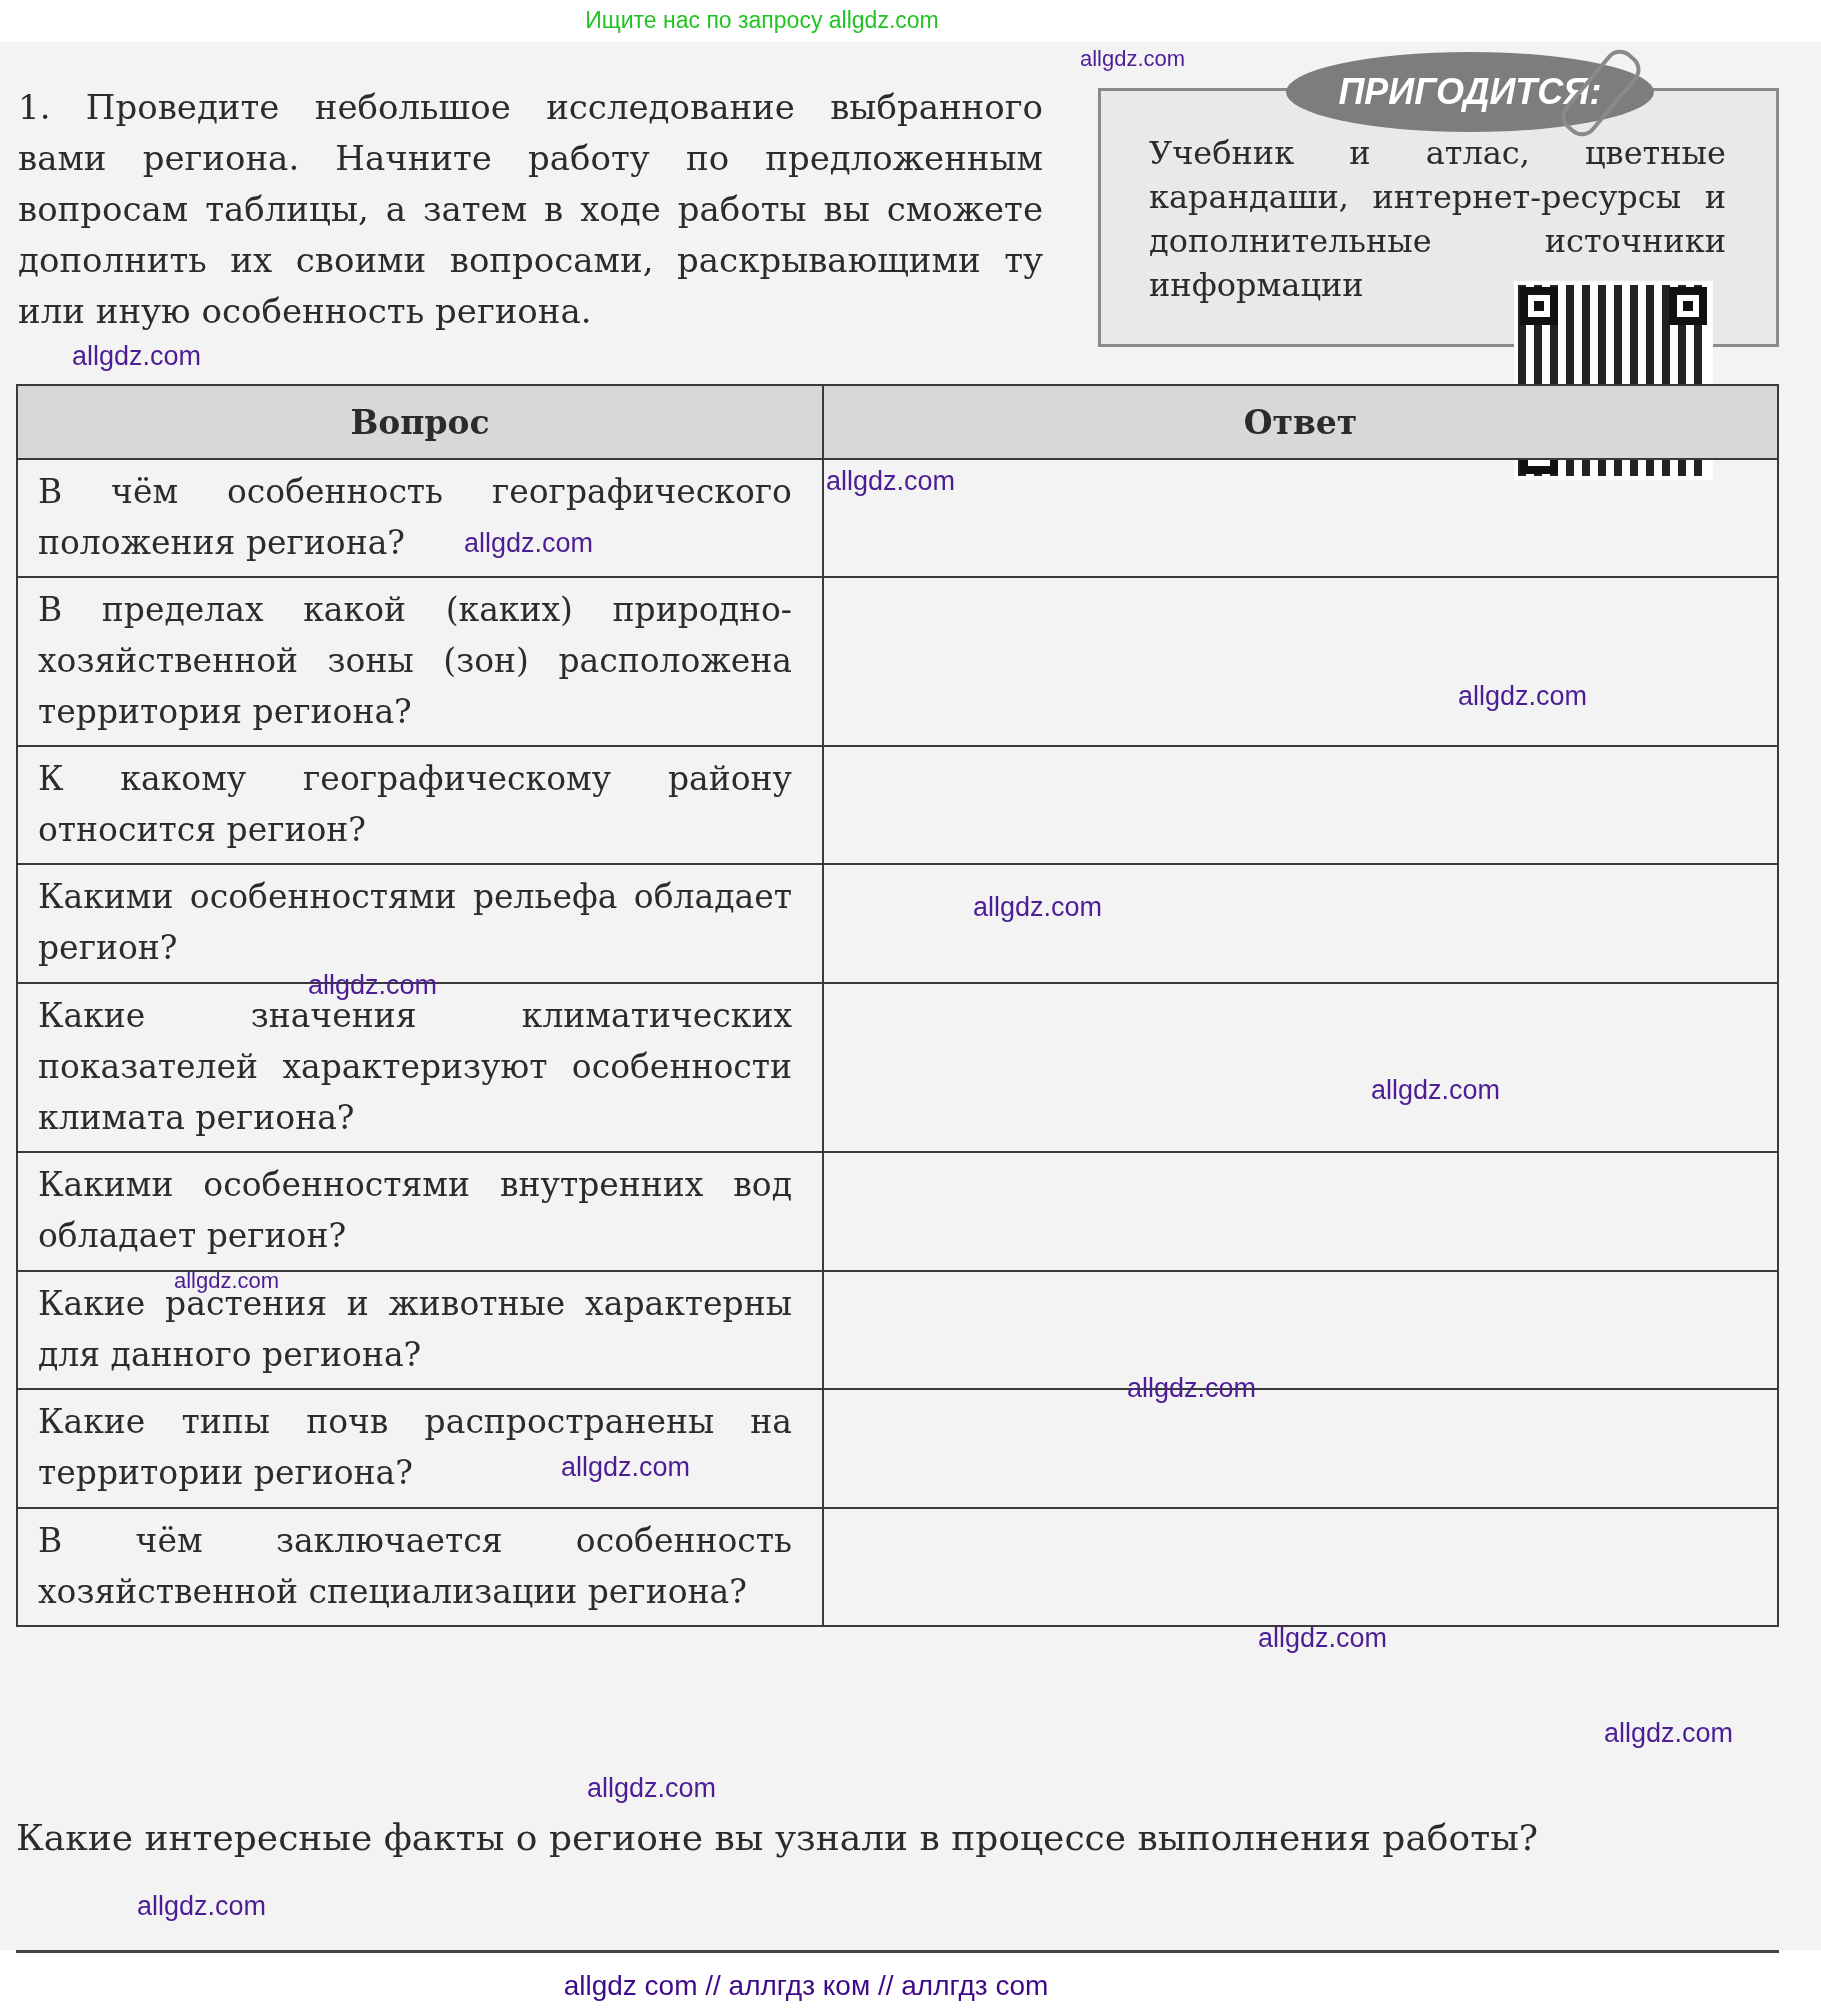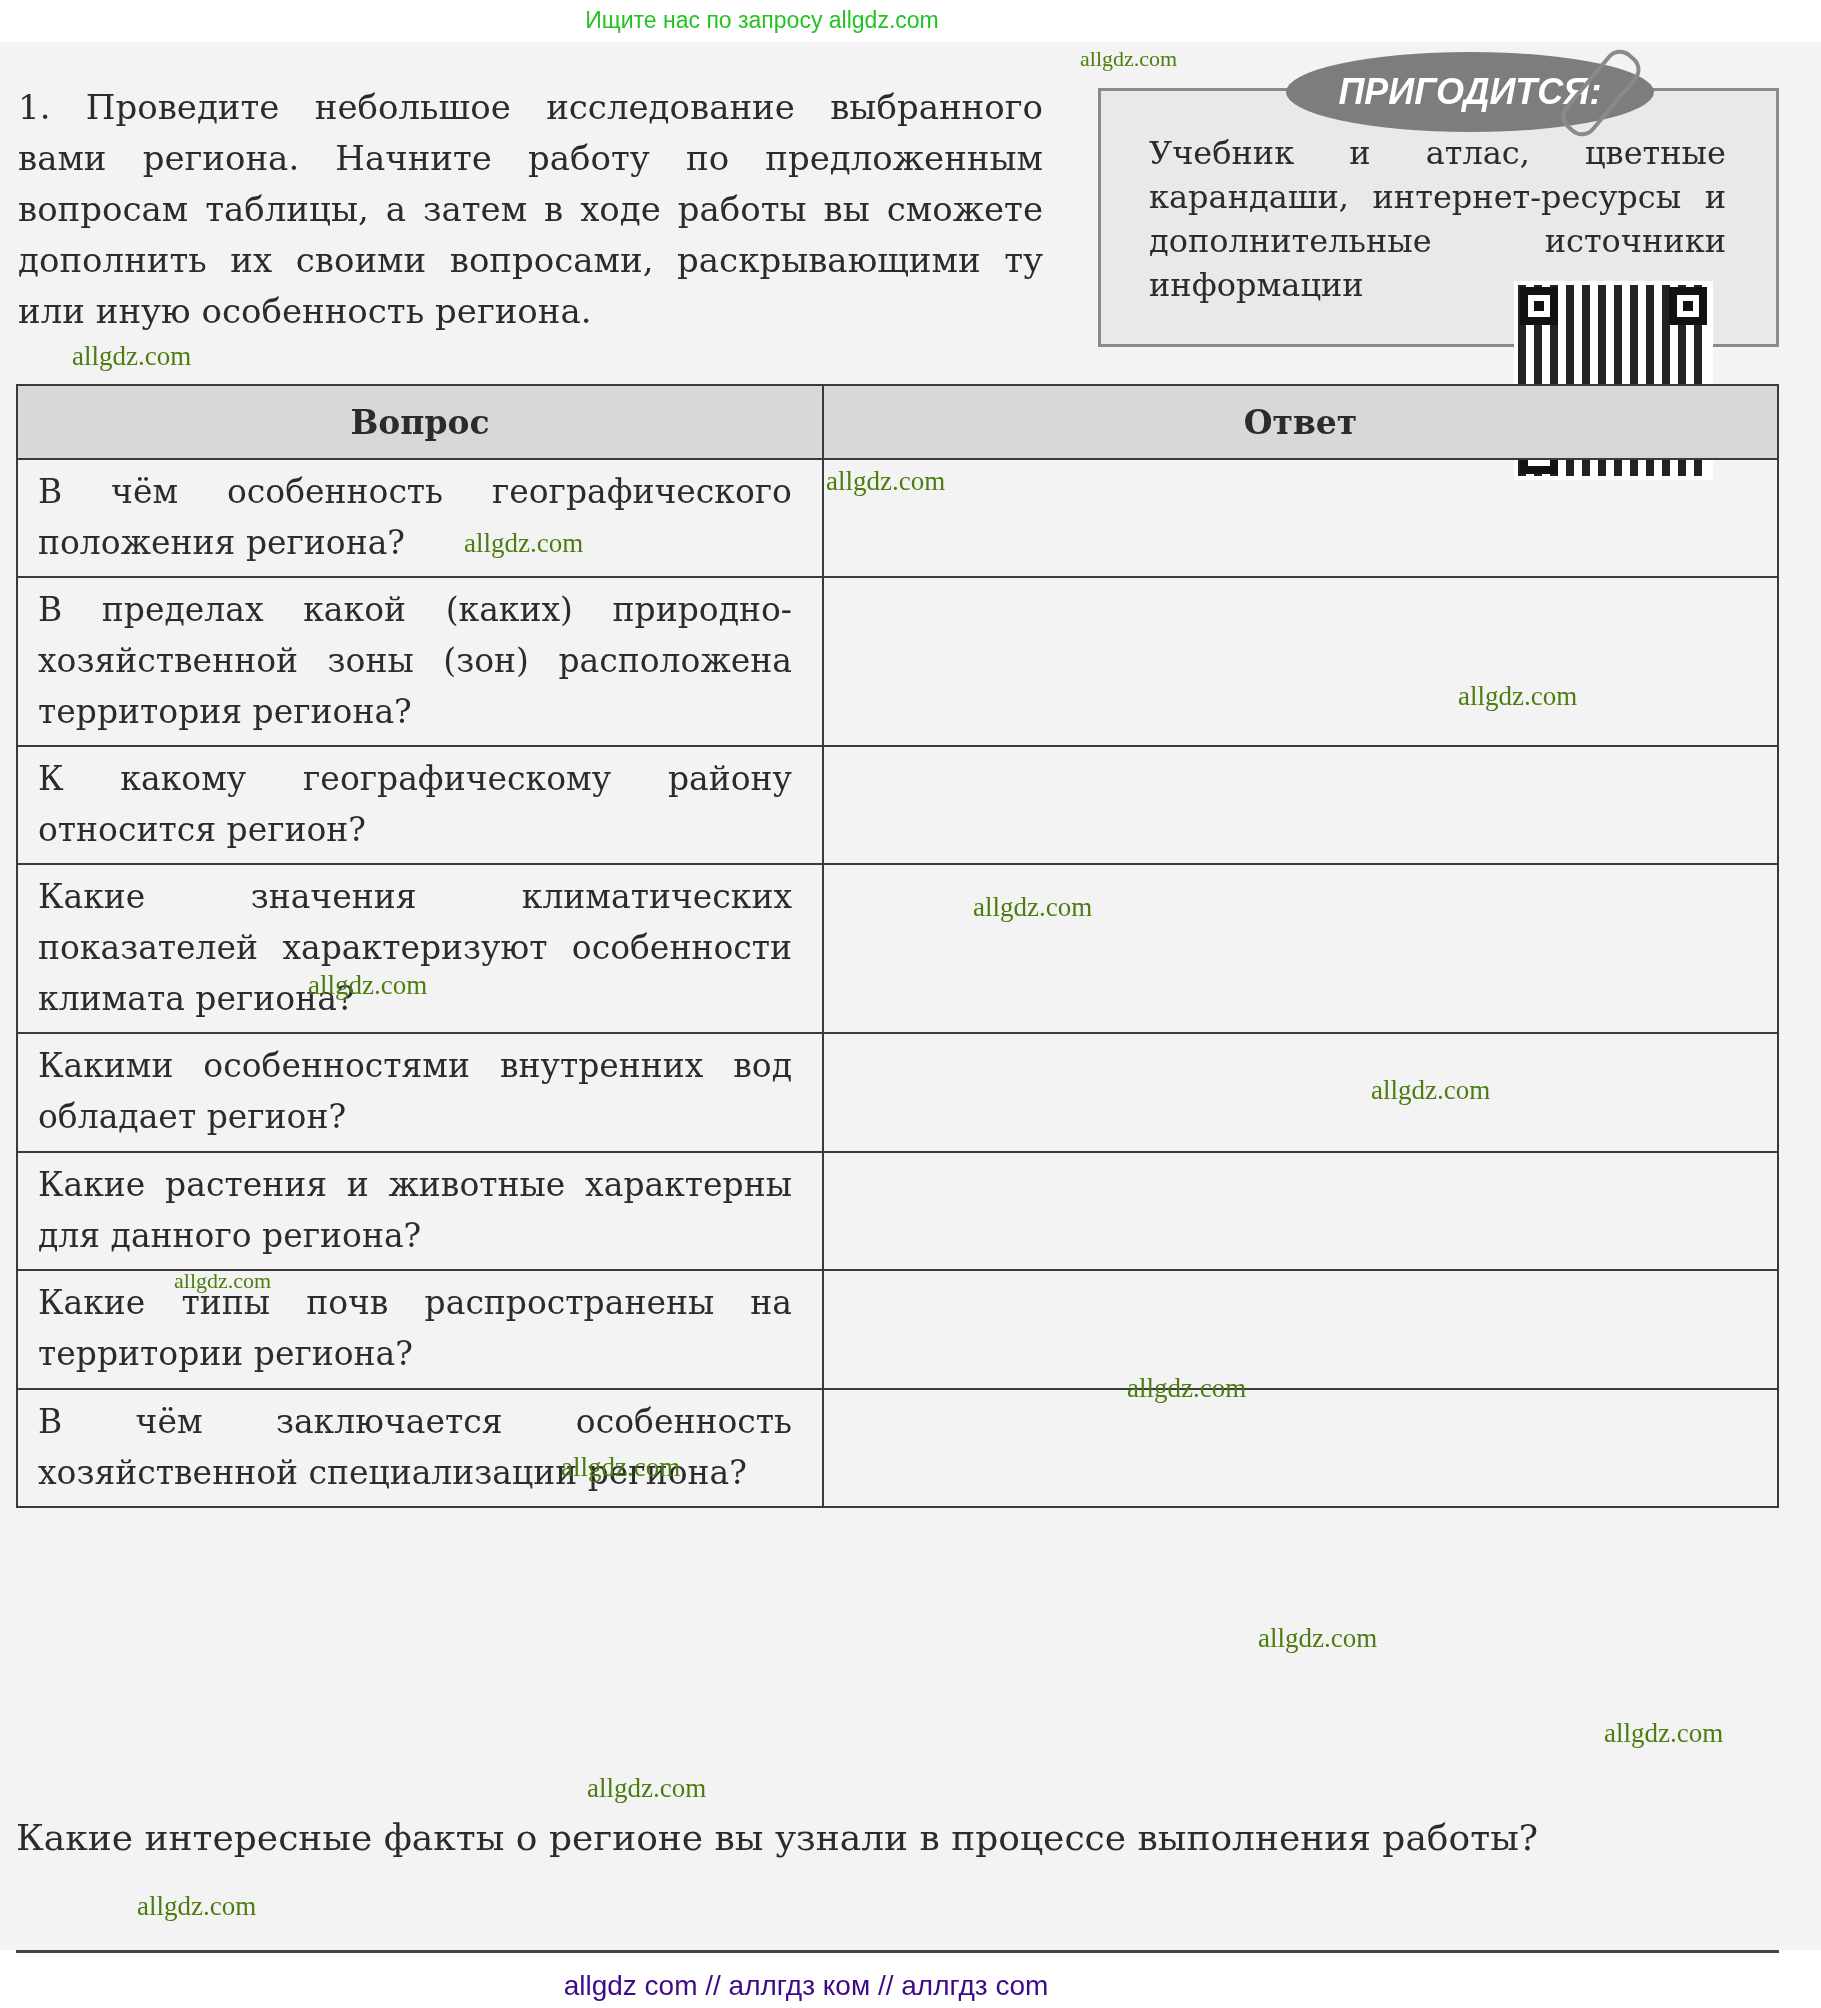--- a/index.html
+++ b/index.html
@@ -12,22 +12,22 @@
   .top-banner {
     position: absolute; left: 0; top: 0; width: 1448px; height: 40px;
     text-align: center; font-family: "Liberation Sans", sans-serif;
     font-size: 23px; line-height: 40px; color: #22c322; padding-left: 38px;
   }
   .page {
     position: absolute; left: 0; top: 42px; width: 1822px; height: 1908px;
     background: #f3f3f3;
   }
   .wm {
-    position: absolute; font-family: Liberation Serif, serif;
-    color: #4d7c0f; font-size: 27px; line-height: 30px; white-space: nowrap;
+    position: absolute; font-family: Liberation Sans, sans-serif;
+    color: #4c1d95; font-size: 27px; line-height: 30px; white-space: nowrap;
   }
   .wm.small { font-size: 22px; }
   .intro {
     position: absolute; left: 18px; top: 82px; width: 1025px;
     font-size: 34px; line-height: 51px; text-align: justify;
     color: #2b2b2b;
   }
   .tip-box {
     position: absolute; left: 1098px; top: 88px; width: 681px; height: 259px;
     border: 3px solid #8a8a8a; background: #e9e9e9;
@@ -122,20 +122,24 @@
       <td class="acell"></td>
     </tr>
     <tr style="height:163px">
       <td class="qcell">В пределах какой (каких) природно-хозяйственной зоны (зон) расположена территория региона?</td>
       <td class="acell"></td>
     </tr>
     <tr style="height:117px">
       <td class="qcell">К какому географическому району относится регион?</td>
       <td class="acell"></td>
     </tr>
+    <tr style="height:119px">
+      <td class="qcell">Какими особенностями рельефа обладает регион?</td>
+      <td class="acell"></td>
+    </tr>
     <tr style="height:167px">
       <td class="qcell">Какие значения климатических показателей характеризуют особенности климата региона?</td>
       <td class="acell"></td>
     </tr>
     <tr style="height:119px">
       <td class="qcell">Какими особенностями внутренних вод обладает регион?</td>
       <td class="acell"></td>
     </tr>
     <tr style="height:117px">
       <td class="qcell">Какие растения и животные характерны для данного региона?</td>

